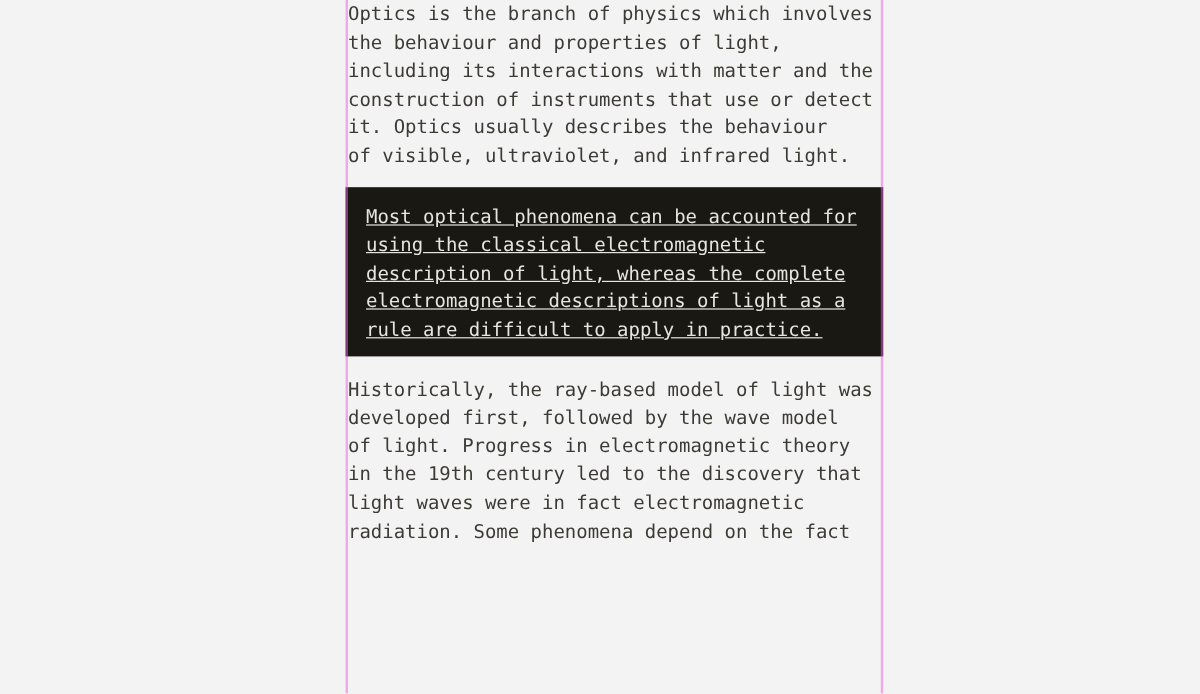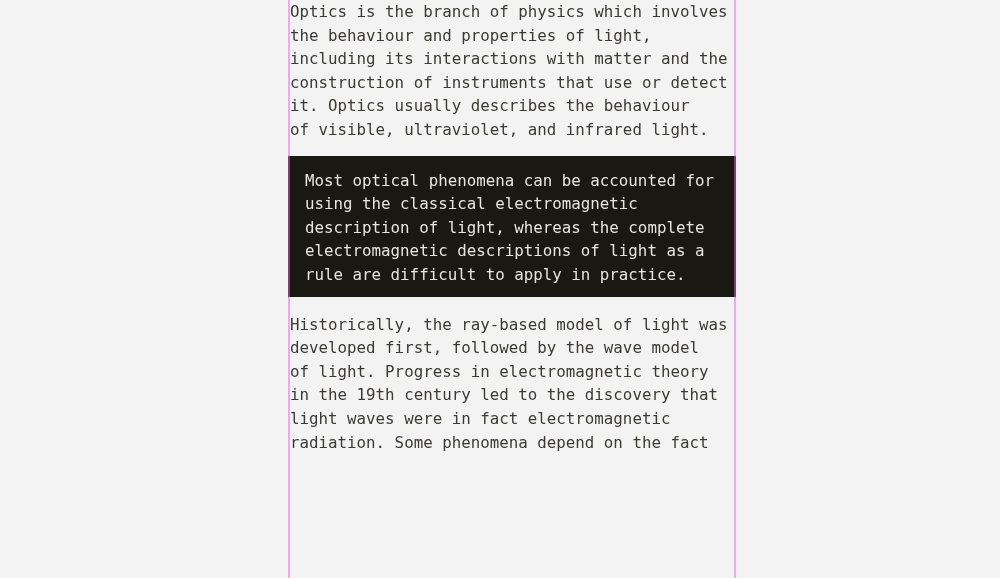--- a/index.html
+++ b/index.html
@@ -25,20 +25,21 @@
     white-space: pre;
     margin: 0 16px 16px 0;
     padding: 0 0 0 2px;
   }
   .text-block.first { margin-bottom: 14px; }
   .quote {
     background: var(--quote-bg, #1a1812);
     color: var(--quote-text, #e7e5e0);
     margin: 0 0 16px 0;
     padding: 13px 15px 10px 17px;
+    text-decoration: underline;
   }
   .vline {
     position: absolute;
     top: 0;
     bottom: 0;
     width: 2px;
     background: var(--column-line, #e85ee4);
     opacity: 0.5;
     z-index: 3;
   }

